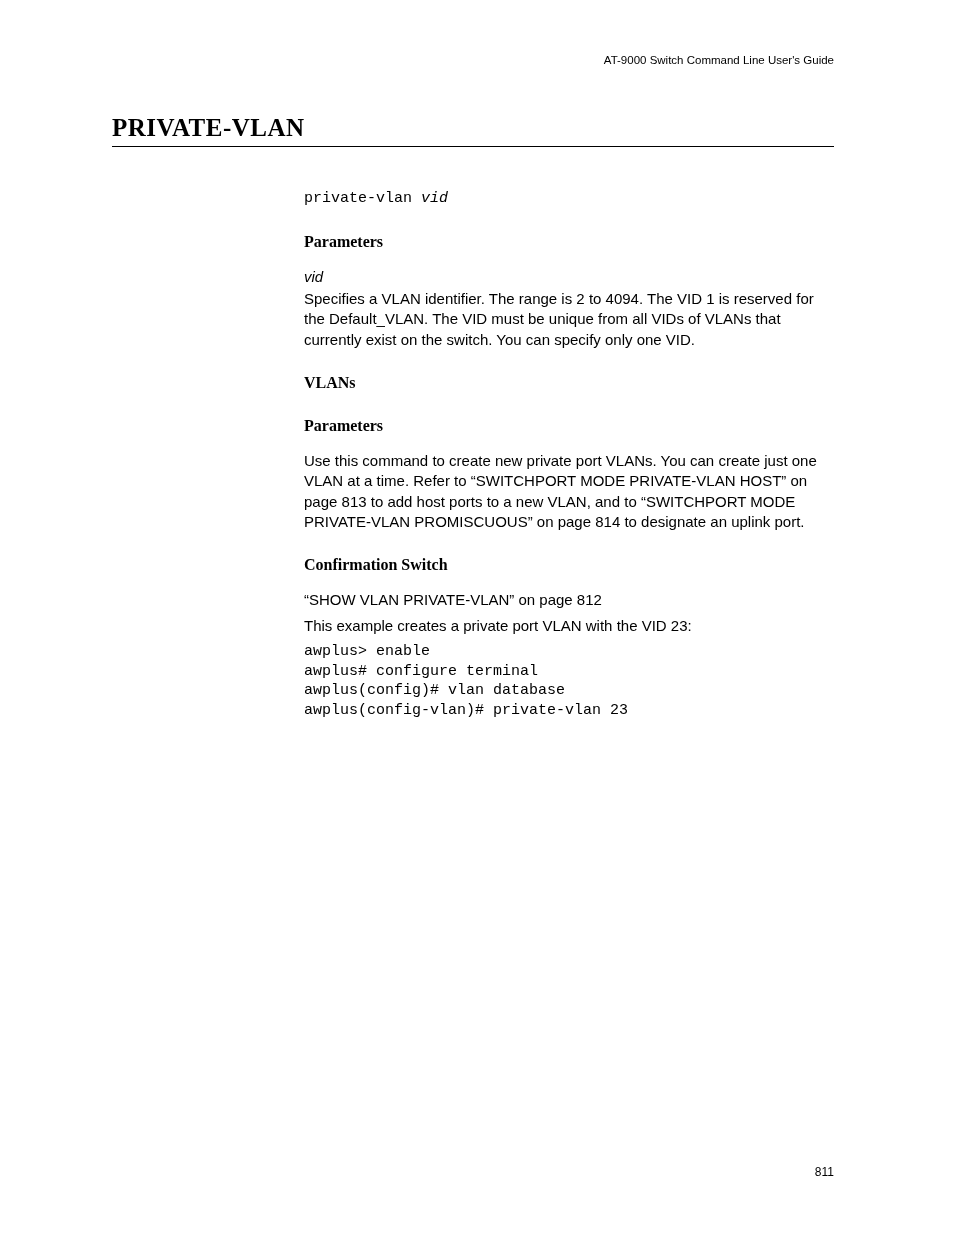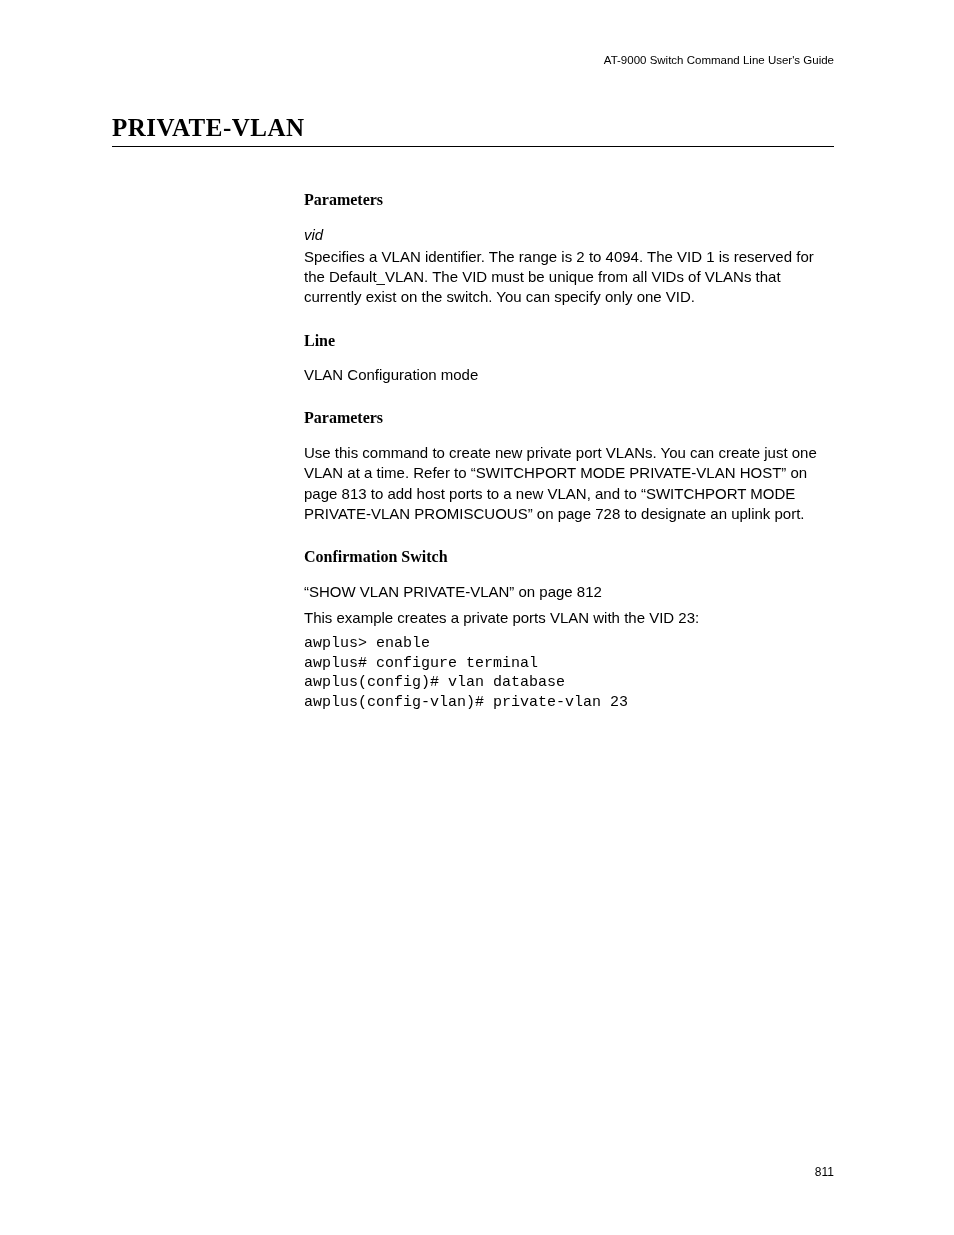--- a/index.html
+++ b/index.html
@@ -91,35 +91,35 @@
 <body>
 
 <div class="page">
 
   <div class="running-header">AT-9000 Switch Command Line User's Guide</div>
 
   <div class="title">PRIVATE-VLAN</div>
 
   <div class="content">
 
+    <div class="syntax-code"><span>private-vlan </span><span class="arg">vid</span></div>
 
     <div class="section-heading">Parameters</div>
     <div class="param-name">vid</div>
     <div class="param-desc">Specifies a VLAN identifier. The range is 2 to 4094. The VID 1 is reserved for the Default_VLAN. The VID must be unique from all VIDs of VLANs that currently exist on the switch. You can specify only one VID.</div>
 
-    <div class="section-heading">Line</div>
-    <div class="body-text">VLAN Configuration mode</div>
+    <div class="section-heading">VLANs</div>
 
     <div class="section-heading">Parameters</div>
-    <div class="body-text">Use this command to create new private port VLANs. You can create just one VLAN at a time. Refer to “SWITCHPORT MODE PRIVATE-VLAN HOST” on page 813 to add host ports to a new VLAN, and to “SWITCHPORT MODE PRIVATE-VLAN PROMISCUOUS” on page 728 to designate an uplink port.</div>
+    <div class="body-text">Use this command to create new private port VLANs. You can create just one VLAN at a time. Refer to “SWITCHPORT MODE PRIVATE-VLAN HOST” on page 813 to add host ports to a new VLAN, and to “SWITCHPORT MODE PRIVATE-VLAN PROMISCUOUS” on page 814 to designate an uplink port.</div>
 
     <div class="section-heading">Confirmation Switch</div>
     <div class="body-text">“SHOW VLAN PRIVATE-VLAN” on page 812</div>
 
-    <div class="body-text">This example creates a private ports VLAN with the VID 23:</div>
+    <div class="body-text">This example creates a private port VLAN with the VID 23:</div>
     <div class="code-block">awplus&gt; enable
 awplus# configure terminal
 awplus(config)# vlan database
 awplus(config-vlan)# private-vlan 23</div>
 
   </div>
 
   <div class="page-number">811</div>
 
 </div>

